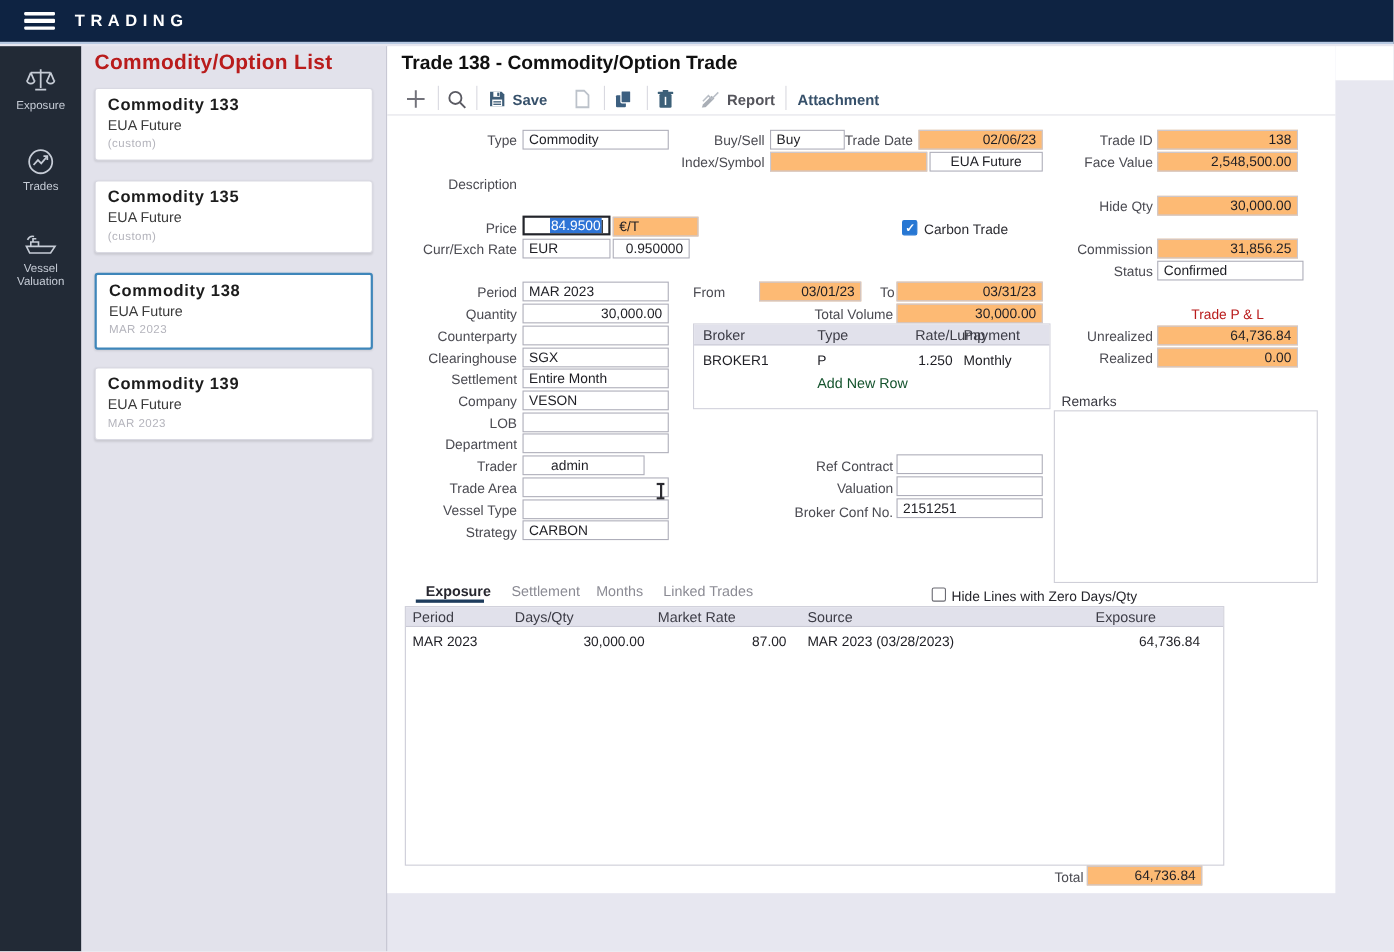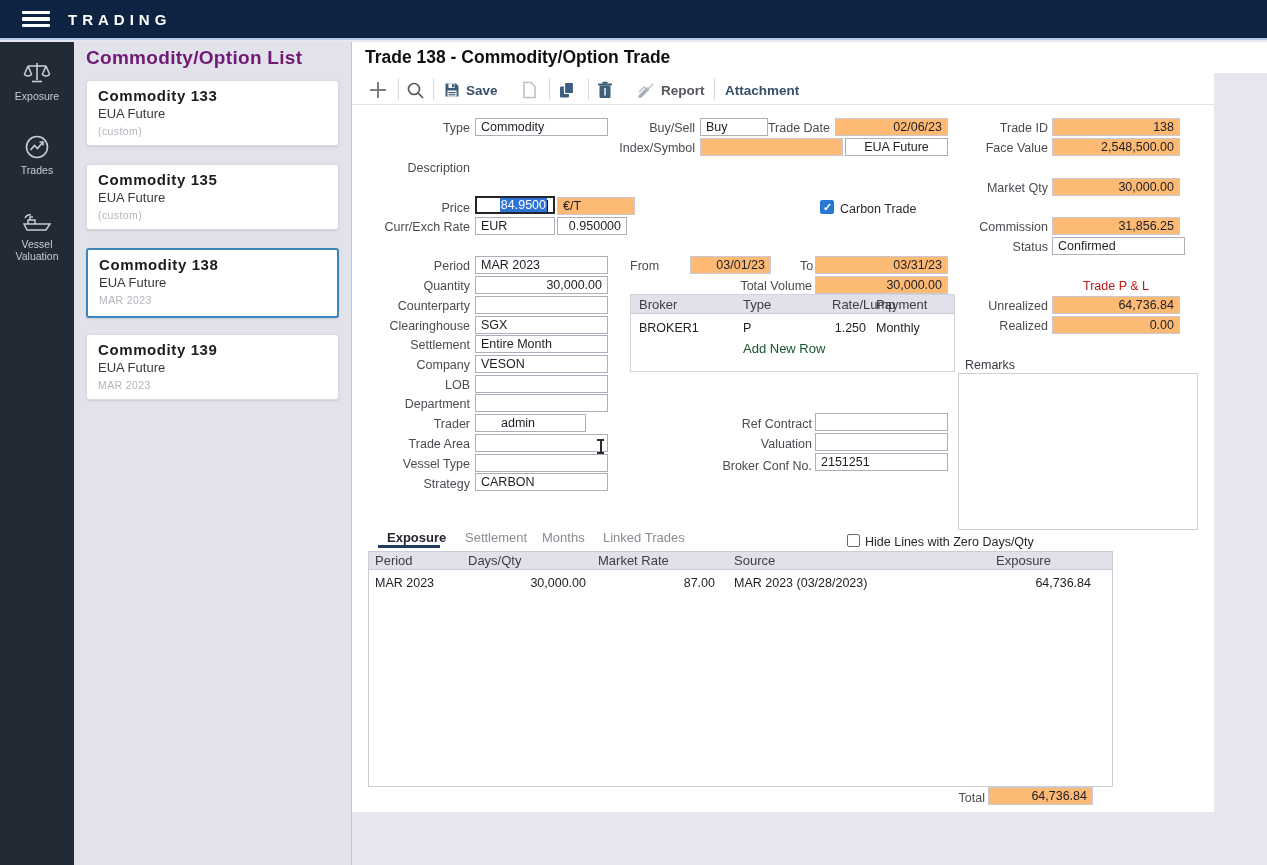--- a/index.html
+++ b/index.html
@@ -13,21 +13,21 @@
   .topbar-title { color:#fff; font-size:15px; font-weight:bold; letter-spacing:5px; margin-left:18px; }
 
   
   .sidebar { position:absolute; left:0; top:42px; width:74px; height:823px; background:#222a36; }
   .nav-item { width:74px; text-align:center; color:#c6ccd6; font-size:10.5px; margin-top:18px; cursor:pointer; }
   .nav-item svg { display:block; margin:0 auto 4px auto; }
   .nav-item .nav-label { line-height:12px; }
 
   
   .listpanel { position:absolute; left:74px; top:42px; width:278px; height:823px; background:#e2e2eb; border-right:1px solid #c6c6d2; }
-  .list-title { position:absolute; left:12px; top:5px; font-size:19px; font-weight:bold; color:#701a75; letter-spacing:.3px; }
+  .list-title { position:absolute; left:12px; top:5px; font-size:19px; font-weight:bold; color:#b91c1c; letter-spacing:.3px; }
   .card { position:absolute; left:12px; width:253px; height:66px; background:#fff; border:1px solid #d9d9e2; border-radius:3px; box-shadow:0 1px 2px rgba(0,0,0,.10); padding:6px 11px; cursor:pointer; }
   .card.selected { border:2px solid #3e86ba; height:70px; }
   .card-title { font-size:15px; font-weight:bold; color:#1c1c1c; letter-spacing:.6px; }
   .card-sub { font-size:13px; color:#3a3a3a; margin-top:2px; }
   .card-meta { font-size:10.5px; color:#b4b4bc; margin-top:4px; letter-spacing:.4px; }
 
   
   .mainpanel { position:absolute; left:352px; top:42px; width:862px; height:770px; background:#fff; }
   .corner-white { position:absolute; left:1214px; top:42px; width:53px; height:31px; background:#fff; }
   .main-title { position:absolute; left:365px; top:47px; font-size:17.5px; font-weight:bold; color:#101010; }
@@ -229,42 +229,42 @@
   <div class="inp ro num" style="left:1052px; top:118px; width:128px;">138</div>
 
   <div class="lbl" style="left:615px; top:140px; width:80px;">Index/Symbol</div>
   <div class="inp ro" style="left:700px; top:138px; width:143px;"></div>
   <div class="inp ctr" style="left:845px; top:138px; width:103px;">EUA Future</div>
   <div class="lbl" style="left:968px; top:140px; width:80px;">Face Value</div>
   <div class="inp ro num" style="left:1052px; top:138px; width:128px;">2,548,500.00</div>
 
   <div class="lbl" style="left:390px; top:160px; width:80px;">Description</div>
 
-  <div class="lbl" style="left:968px; top:180px; width:80px;">Market Qty</div>
+  <div class="lbl" style="left:968px; top:180px; width:80px;">Hide Qty</div>
   <div class="inp ro num" style="left:1052px; top:178px; width:128px;">30,000.00</div>
 
   <div class="lbl" style="left:400px; top:200px; width:70px;">Price</div>
   <div class="inp num focus" style="left:475px; top:196px; width:80px;"><span class="selhl">84.9500</span><span class="caret"></span></div>
   <div class="inp ro" style="left:557px; top:197px; width:78px;">€/T</div>
   <div class="cb checked" style="left:820px; top:200px;"></div>
   <div class="lbl left" style="left:840px; top:201px; width:90px; color:#2b2b31;">Carbon Trade</div>
 
   <div class="lbl" style="left:380px; top:219px; width:90px;">Curr/Exch Rate</div>
   <div class="inp" style="left:475px; top:217px; width:80px;">EUR</div>
   <div class="inp num" style="left:557px; top:217px; width:70px;">0.950000</div>
   <div class="lbl" style="left:958px; top:219px; width:90px;">Commission</div>
   <div class="inp ro num" style="left:1052px; top:217px; width:128px;">31,856.25</div>
 
   <div class="lbl" style="left:968px; top:239px; width:80px;">Status</div>
   <div class="inp" style="left:1052px; top:237px; width:133px;">Confirmed</div>
 
   <div class="lbl" style="left:400px; top:258px; width:70px;">Period</div>
   <div class="inp" style="left:475px; top:256px; width:133px;">MAR 2023</div>
   <div class="lbl left" style="left:630px; top:258px; width:40px;">From</div>
-  <div class="inp ro num" style="left:690px; top:256px; width:81px;">03/01/23</div>
+  <div class="inp ro num" style="left:690px; top:256px; width:93px;">03/01/23</div>
   <div class="lbl left" style="left:800px; top:258px; width:20px;">To</div>
   <div class="inp ro num" style="left:815px; top:256px; width:133px;">03/31/23</div>
 
   <div class="lbl" style="left:400px; top:278px; width:70px;">Quantity</div>
   <div class="inp num" style="left:475px; top:276px; width:133px;">30,000.00</div>
   <div class="lbl" style="left:732px; top:278px; width:80px;">Total Volume</div>
   <div class="inp ro num" style="left:815px; top:276px; width:133px;">30,000.00</div>
   <div class="lbl" style="left:1052px; top:278px; width:128px; text-align:center; color:#b91c1c;">Trade P &amp; L</div>
 
   <div class="lbl" style="left:380px; top:298px; width:90px;">Counterparty</div>

